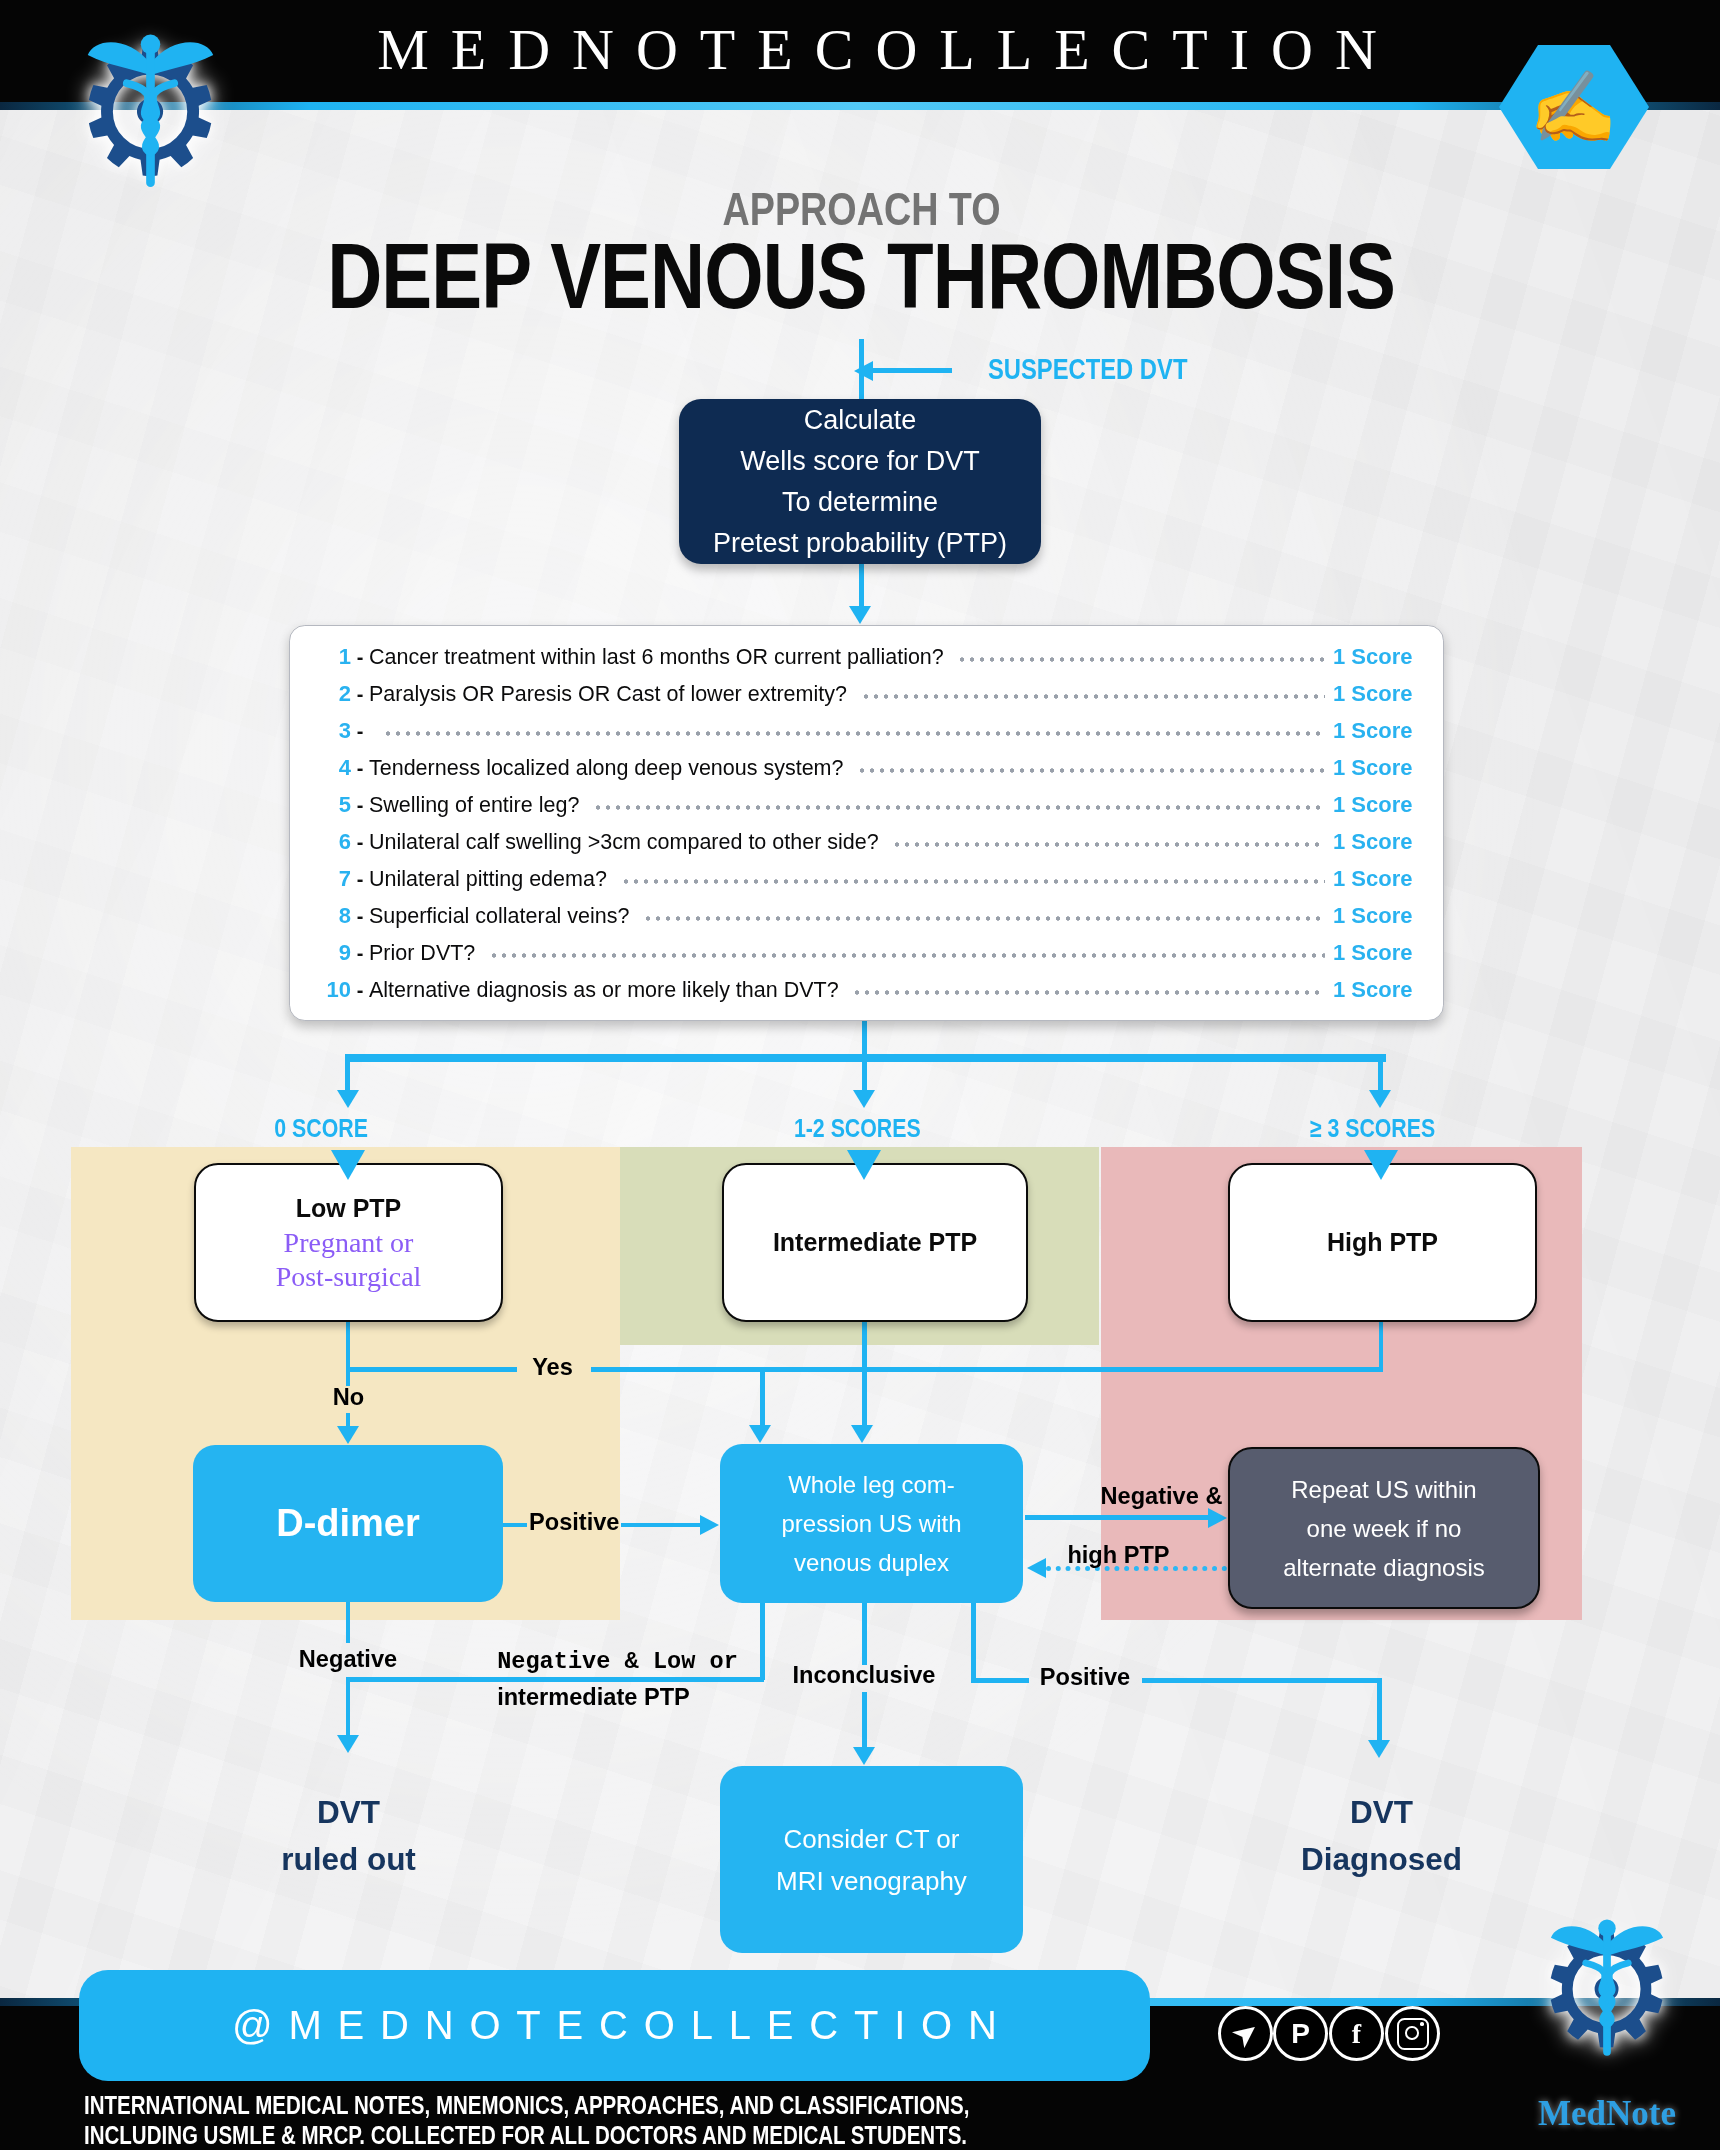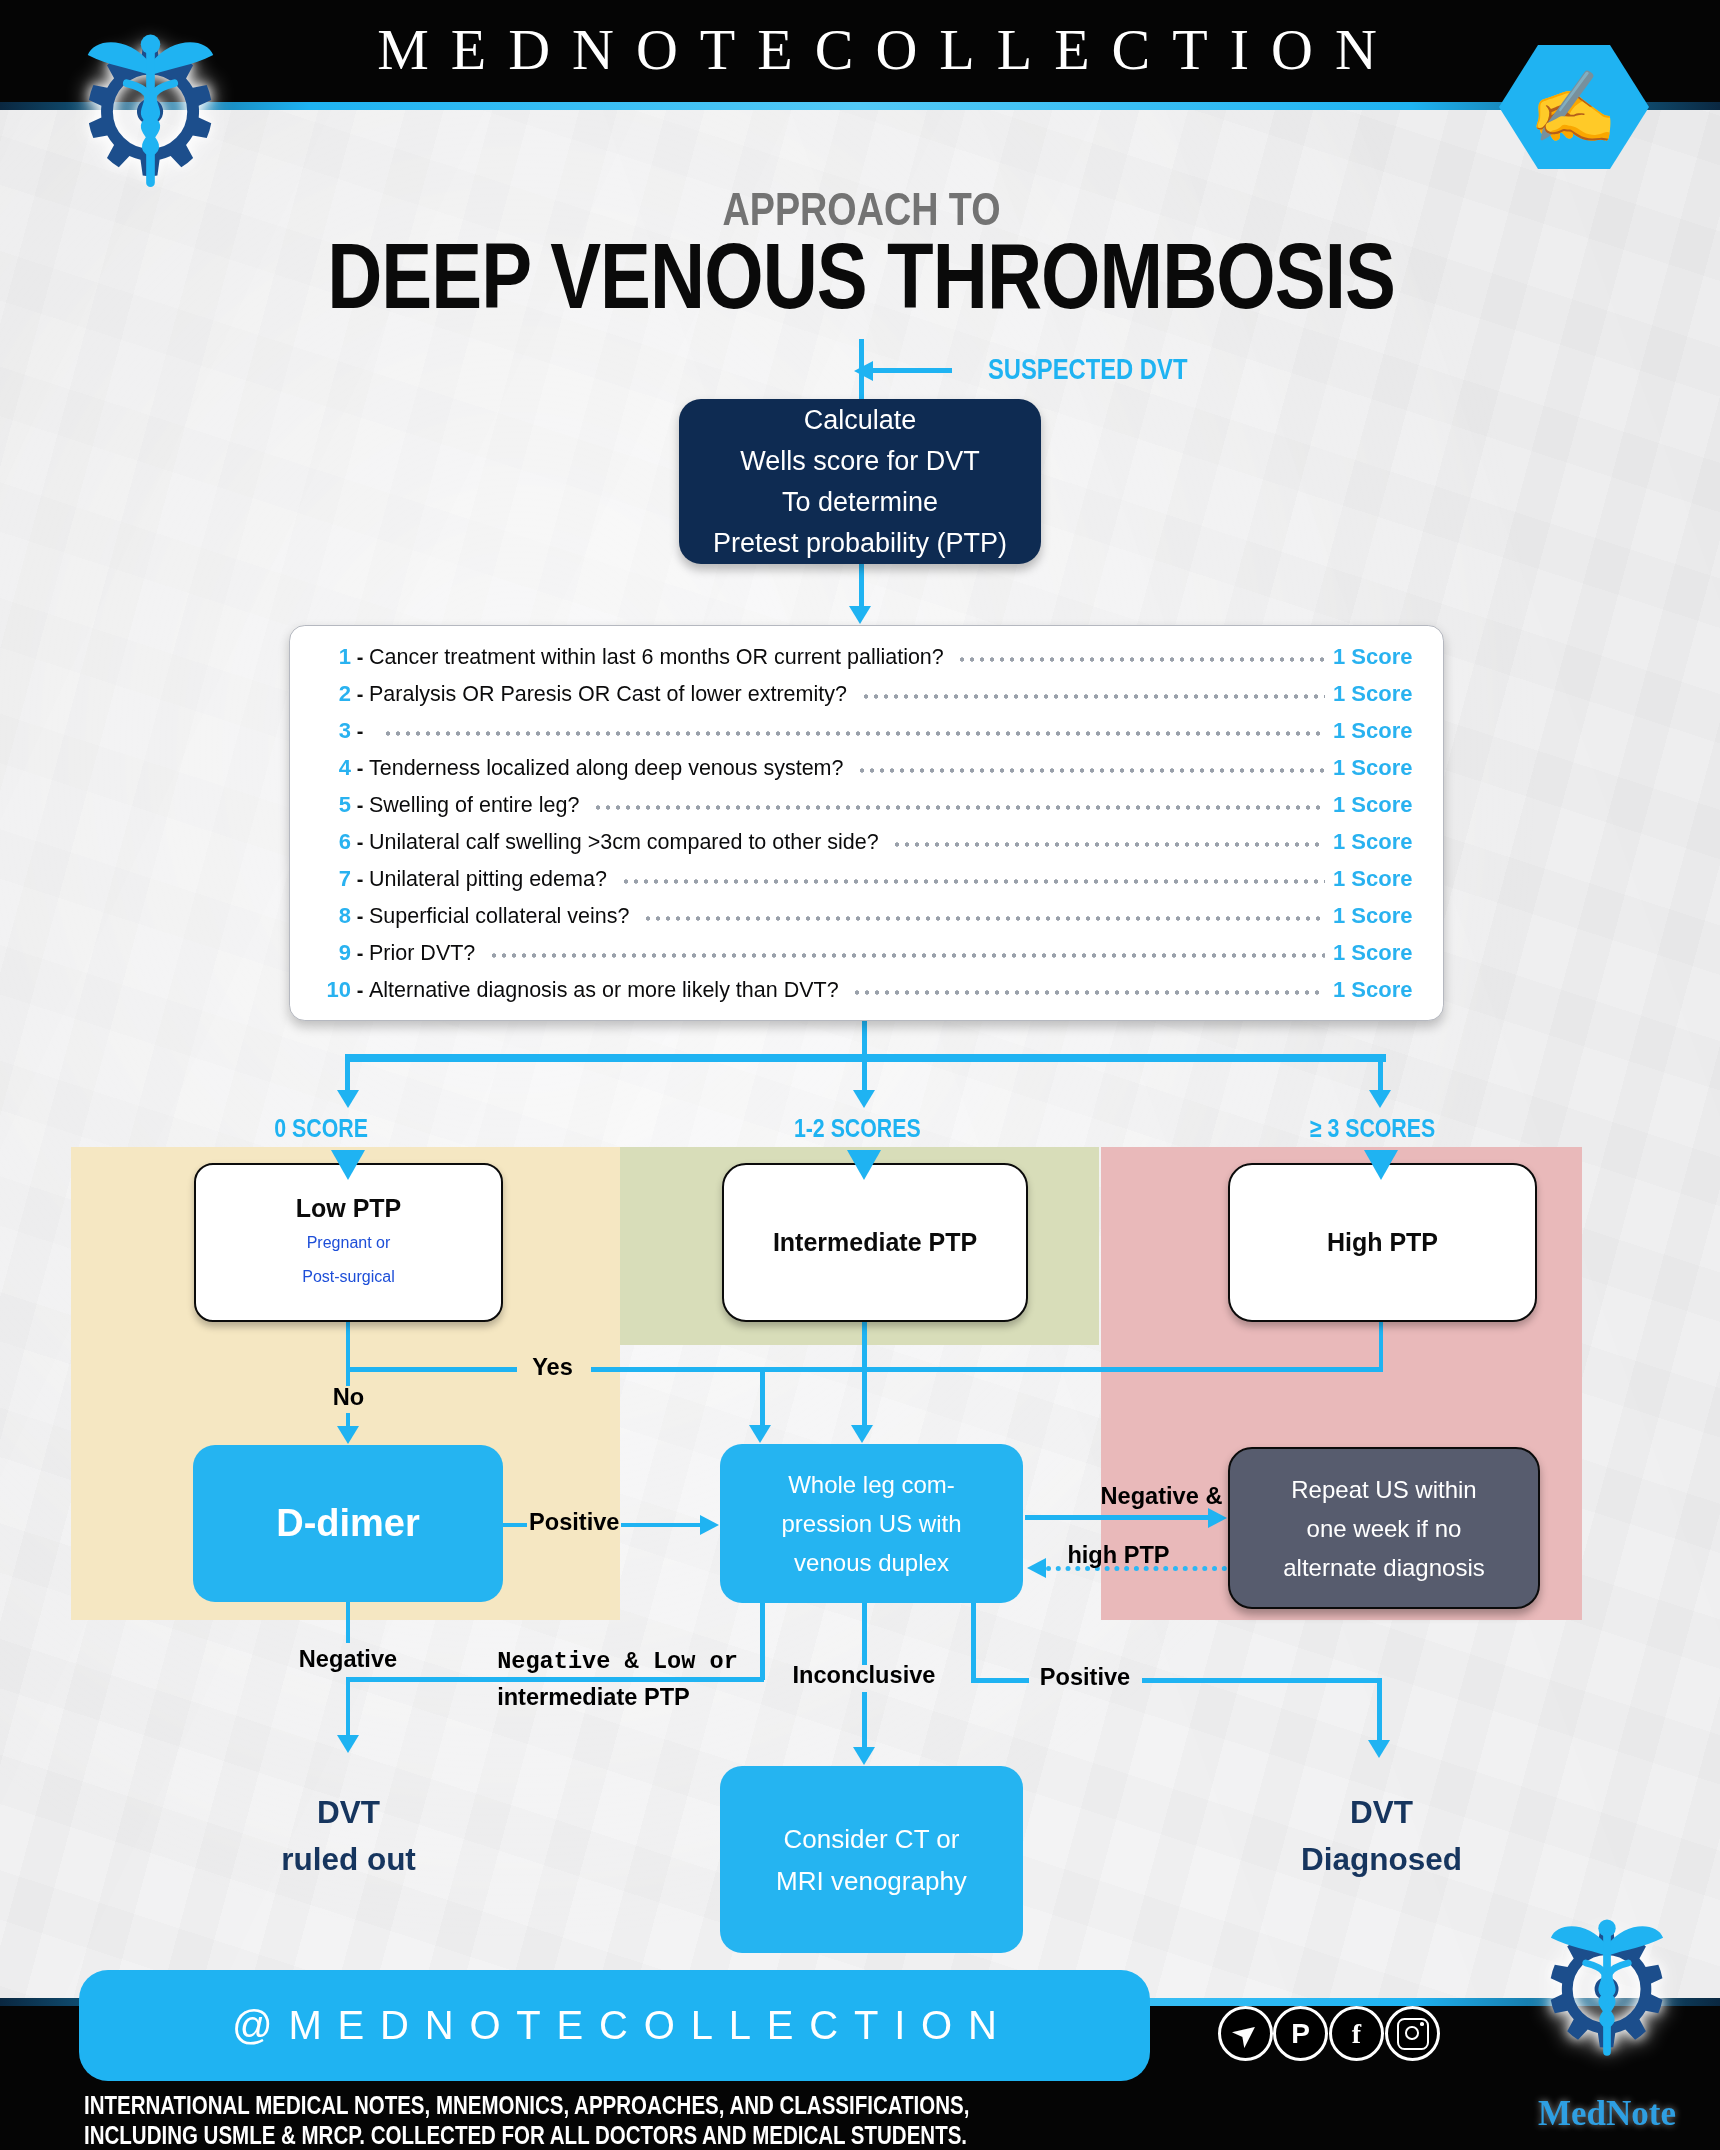--- a/index.html
+++ b/index.html
@@ -69,21 +69,21 @@
     background-image:radial-gradient(circle,#99a0aa 2.1px,rgba(0,0,0,0) 2.4px);
     background-size:10px 5.3px;background-repeat:repeat-x;background-position:left center;}
   .wscore{width:88px;color:#29b2f0;font-size:22px;font-weight:600;flex:none;}
 
   
   .band-yellow{left:71px;top:1147px;width:549px;height:473px;background:#f5e7c2;}
   .band-green{left:620px;top:1147px;width:479px;height:198px;background:#d8ddb9;}
   .band-red{left:1101px;top:1147px;width:481px;height:473px;background:#e9b9ba;}
 
   .ptp-title{font-weight:bold;font-size:25px;color:#0b0b0b;line-height:35px;}
-  .ptp-sub{font-size:16px;color:#1d4ed8;line-height:34px;}
+  .ptp-sub{font-size:28px;color:#8b5cf6;line-height:34px;font-family:Liberation Serif, serif;}
 
   .slate-box{left:1228px;top:1447px;width:308px;height:158px;background:#575c6e;border:2.1px solid #0b0b0b;
     border-radius:24px;color:#fff;display:flex;flex-direction:column;align-items:center;justify-content:center;
     box-shadow:0 5.3px 8.4px rgba(0,0,0,0.3);}
   .box3 div{font-size:24px;line-height:39px;}
   .dotted-line{border-top:5.3px dotted #2bb7f4;}
 
   .navy-outcome{color:#16355e;font-weight:bold;font-size:31.5px;line-height:47px;text-align:center;}
 
   
@@ -225,21 +225,21 @@
 <div class="abs tri tri-down z2" style="left:1369px;top:1090px;"></div>
 
 <div class="abs cyan-label z2" style="left:264px;top:1113px;width:168px;"><span class="condensed">0 SCORE</span></div>
 <div class="abs cyan-label z2" style="left:780px;top:1113px;width:168px;"><span class="condensed">1-2 SCORES</span></div>
 <div class="abs cyan-label z2" style="left:1296px;top:1113px;width:168px;"><span class="condensed">≥ 3 SCORES</span></div>
 
 <div class="abs band-yellow z1"></div>
 <div class="abs band-green z1"></div>
 <div class="abs band-red z1"></div>
 
-<div class="abs white-box z3" style="left:194px;top:1163px;width:305px;height:155px;border-radius:19px;">
+<div class="abs white-box z3" style="left:194px;top:1163px;width:305px;height:155px;">
   <div class="ptp-title">Low PTP</div>
   <div class="ptp-sub">Pregnant or</div>
   <div class="ptp-sub">Post-surgical</div>
 </div>
 <div class="abs white-box z3" style="left:722px;top:1163px;width:302px;height:155px;">
   <div class="ptp-title">Intermediate PTP</div>
 </div>
 <div class="abs white-box z3" style="left:1228px;top:1163px;width:305px;height:155px;">
   <div class="ptp-title">High PTP</div>
 </div>

